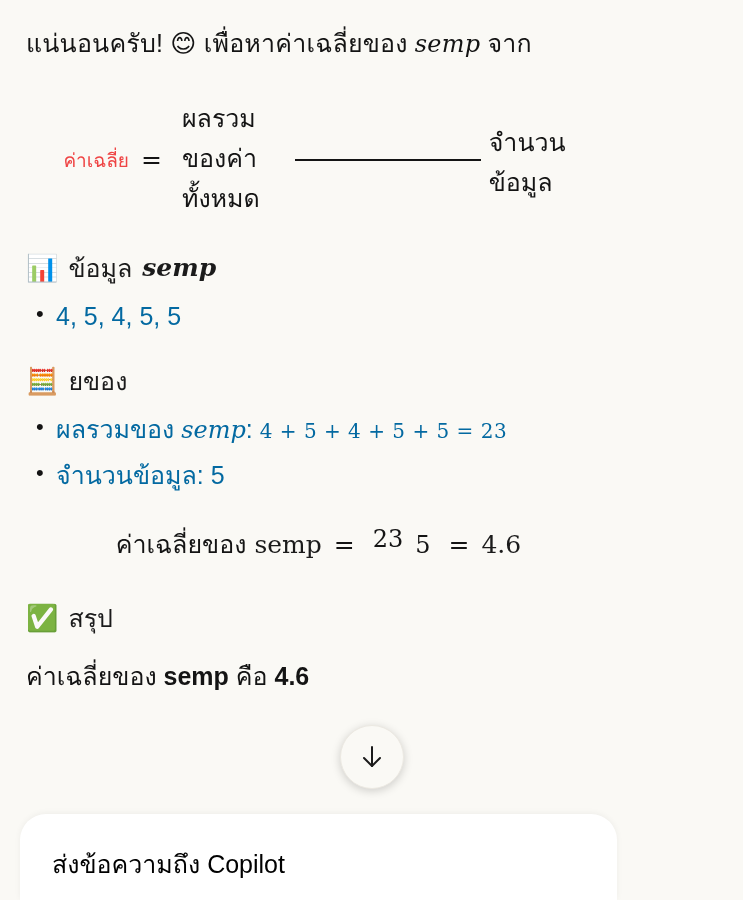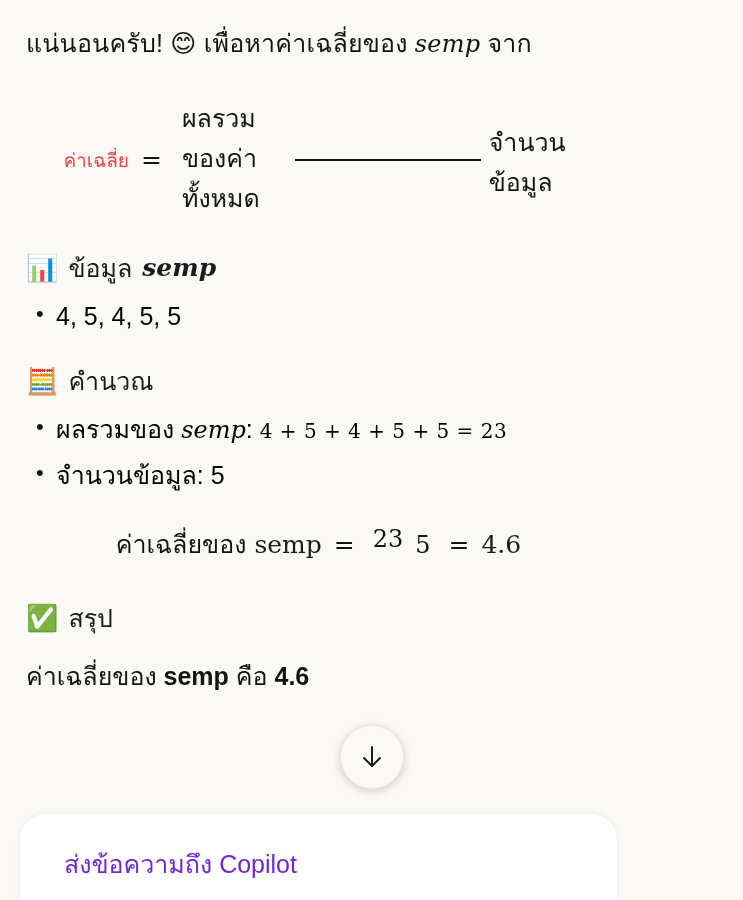--- a/index.html
+++ b/index.html
@@ -102,21 +102,21 @@
   ul.bullets {
     list-style: none;
     margin: 10px 0 0 0;
     padding: 0 0 0 30px;
   }
   ul.bullets li {
     position: relative;
     font-size: 25px;
     line-height: 1.5;
     margin: 8px 0;
-    color: #000000;
+    color: #0369a1;
   }
   ul.bullets li::before {
     content: "•";
     position: absolute;
     left: -20px;
     top: -1px;
     font-size: 22px;
     color: #141414;
   }
   .mathserif {
@@ -192,24 +192,24 @@
     left: 20px;
     right: 20px;
     bottom: 0;
     height: 86px;
     background: #ffffff;
     border-radius: 26px 26px 0 0;
     box-shadow: 0 -1px 6px rgba(0,0,0,0.05);
   }
   .composer-placeholder {
     position: absolute;
-    left: 44px;
+    left: 32px;
     top: 30px;
     font-size: 25px;
-    color: #6d28d9;
+    color: #000000;
   }
 
   
   .ghost-line {
     position: absolute;
     left: 42px;
     top: 848px;
     font-size: 24px;
     color: #ded9cf;
     white-space: nowrap;
@@ -239,21 +239,21 @@
     <span class="ico">📊</span>
     <span>ข้อมูล</span>
     <span class="label-bi">semp</span>
   </div>
   <ul class="bullets">
     <li>4, 5, 4, 5, 5</li>
   </ul>
 
   <div class="section-head">
     <span class="ico">🧮</span>
-    <span>คำนวณ</span>
+    <span>ยของ</span>
   </div>
   <ul class="bullets">
     <li>
       <span>ผลรวมของ </span><span class="mathserif-i">semp</span><span>:</span>
       <span class="mathserif">4 + 5 + 4 + 5 + 5 = 23</span>
     </li>
     <li>
       <span>จำนวนข้อมูล: </span><span>5</span>
     </li>
   </ul>

